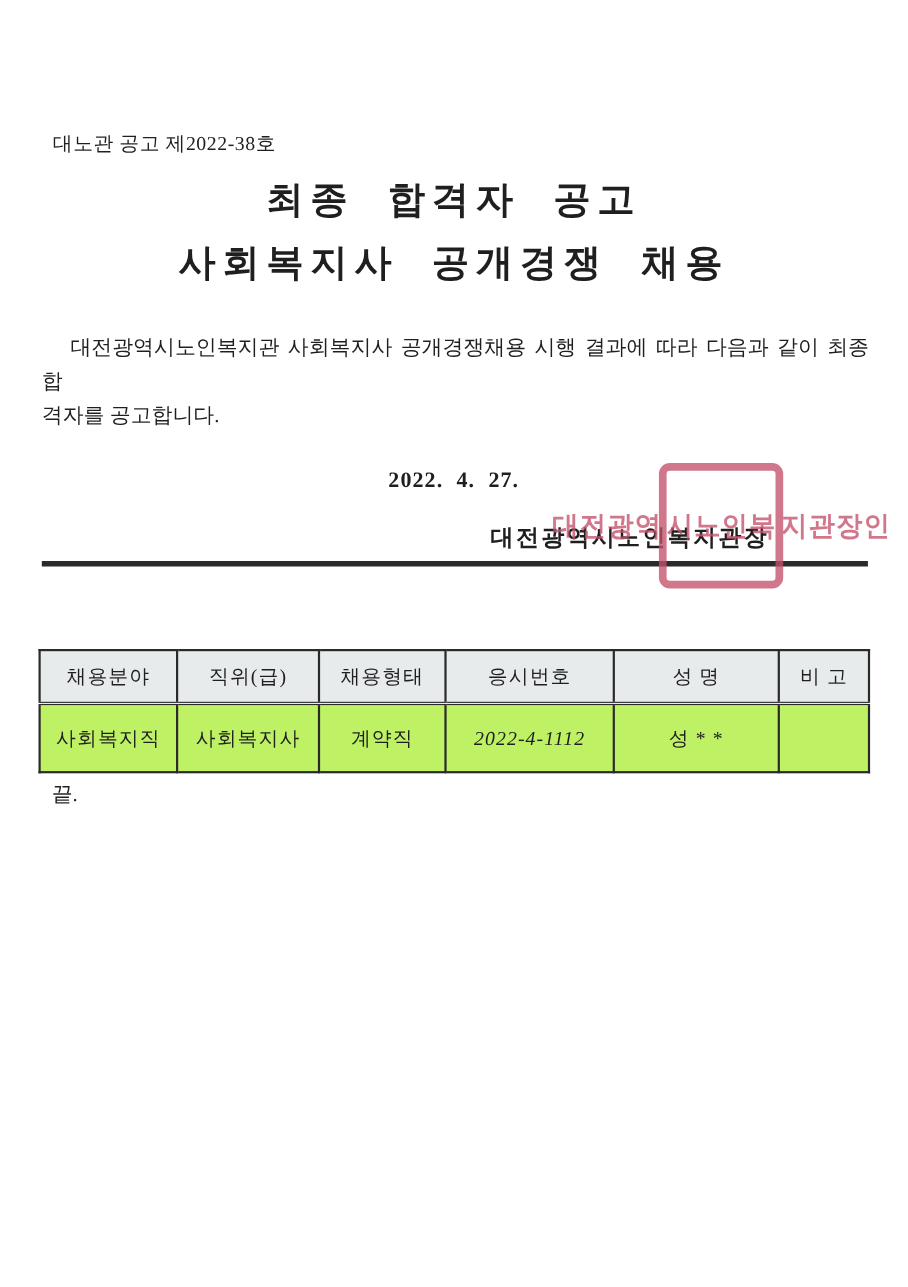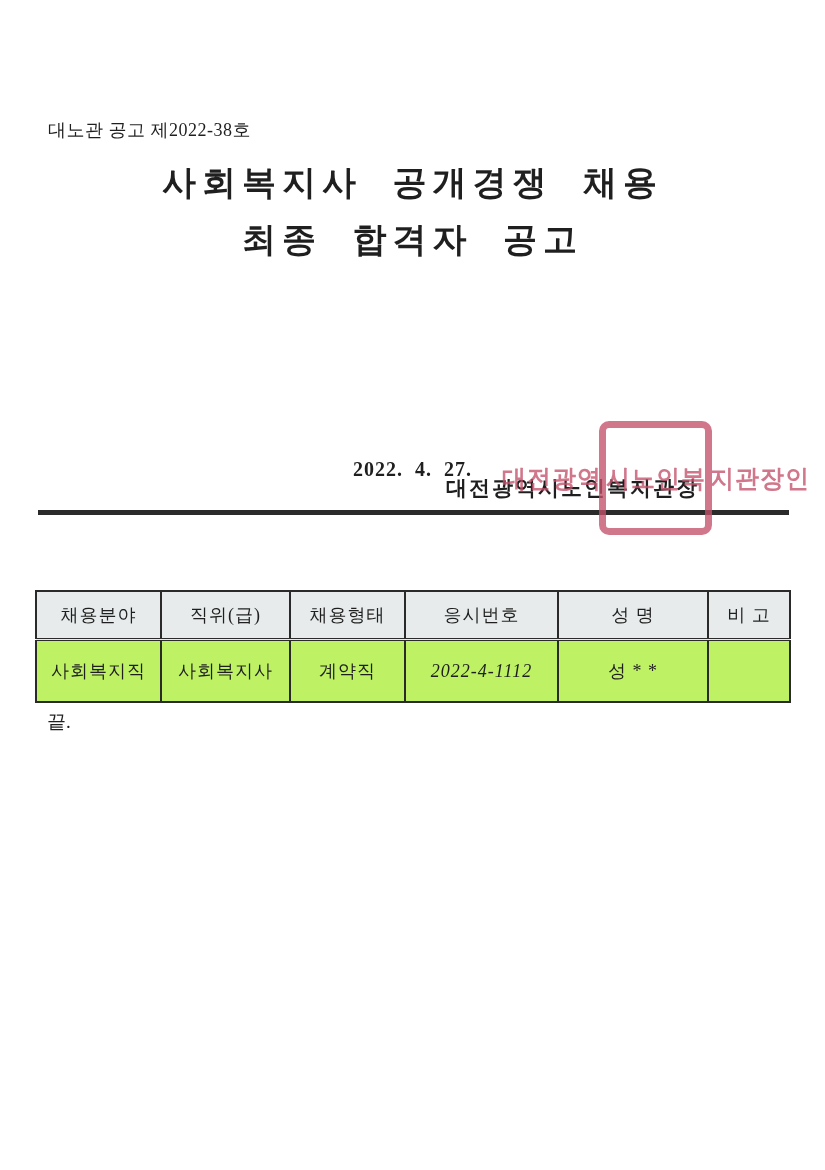--- a/index.html
+++ b/index.html
@@ -49,21 +49,20 @@
   }
   .body-line-2 { text-align: left; }
   .date-line {
     position: absolute;
     left: 353px;
     top: 426px;
     font-size: 20px;
     font-weight: bold;
     white-space: pre;
     letter-spacing: 1px;
-    margin-top: 32px;
   }
   .signer {
     position: absolute;
     left: 446px;
     top: 474px;
     font-size: 21px;
     font-weight: bold;
     letter-spacing: 2px;
   }
   .rule {
@@ -143,24 +142,28 @@
   }
 </style>
 </head>
 <body>
 
 <div class="page">
 
   <div class="doc-number">대노관 공고 제2022-38호</div>
 
   <div class="title-block">
+    <div class="title-line">최종 합격자 공고</div>
     <div class="title-line">사회복지사 공개경쟁 채용</div>
-    <div class="title-line">최종 합격자 공고</div>
   </div>
 
+  <div class="body-paragraph">
+    <div class="body-line-1">대전광역시노인복지관 사회복지사 공개경쟁채용 시행 결과에 따라 다음과 같이 최종 합</div>
+    <div class="body-line-2">격자를 공고합니다.</div>
+  </div>
 
   <div class="date-line">2022.  4.  27.</div>
 
   <div class="signer">대전광역시노인복지관장</div>
 
   <div class="stamp">
     <div class="seal-line">대전광역</div>
     <div class="seal-line">시노인복</div>
     <div class="seal-line">지관장인</div>
   </div>

